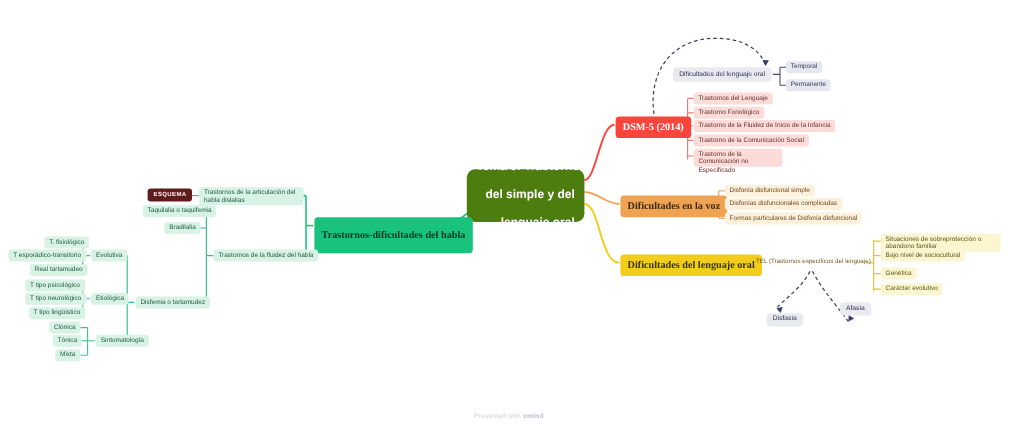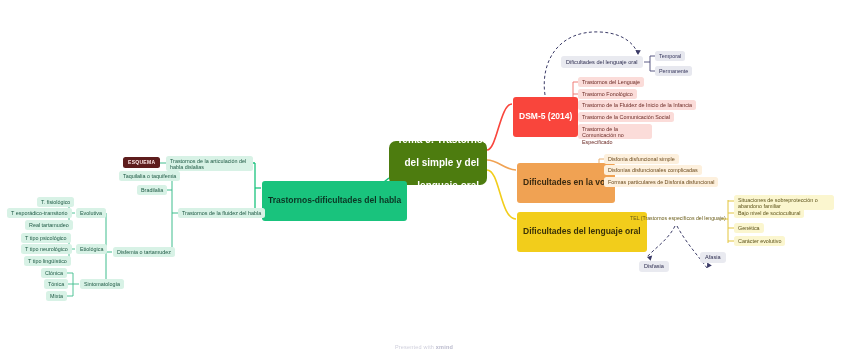--- a/index.html
+++ b/index.html
@@ -19,21 +19,21 @@
   
   .central{
     background:#4d7c0f;color:#ffffff;border-radius:7px;
     font-size:10px;font-weight:bold;text-align:right;
     justify-content:center;padding:6px 8px;
     display:flex;align-items:center;
   }
   .central span{display:block;width:100%;}
 
   
-  .pill{font-size:8.5px;font-weight:bold;padding:20px 6px;border-radius:3px;color:#222;}
+  .pill{font-size:8.5px;font-weight:bold;padding:9px 6px;border-radius:3px;color:#222;font-family:Liberation Serif, serif;}
   .pill.red{background:#f9453c;color:#ffffff;}
   .pill.orange{background:#f0a253;color:#3a2a10;}
   .pill.yellow{background:#f2cd1b;color:#3a3208;}
   .pill.green{background:#19c37d;color:#0c3524;}
 
   
   .leaf{font-size:5.4px;padding:2.5px 4px;border-radius:2.5px;}
   .leaf.redbg{background:#fbdcd9;color:#6c2b26;}
   .leaf.orangebg{background:#fdf0dd;color:#6b4a1d;}
   .leaf.yellowbg{background:#fbf6cf;color:#5d531a;}

